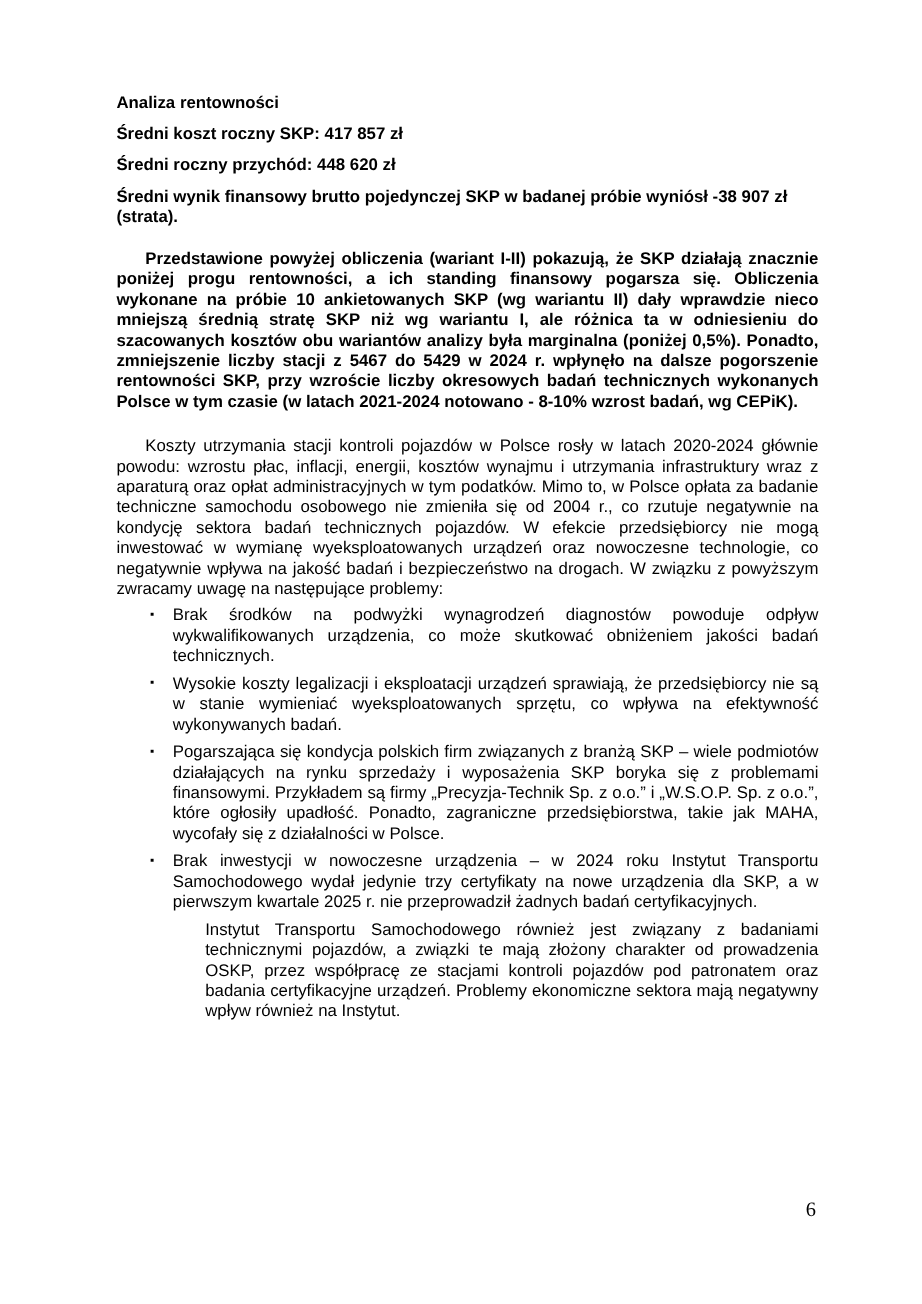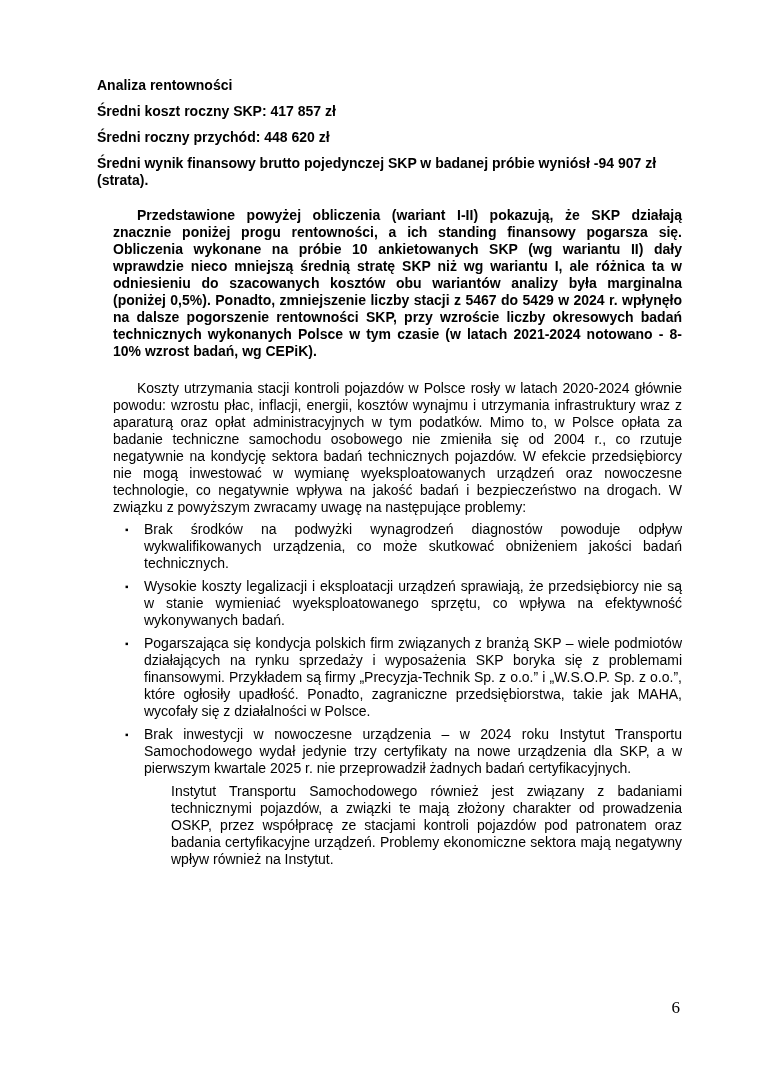--- a/index.html
+++ b/index.html
@@ -29,21 +29,20 @@
     font-weight: bold;
   }
   .result-line {
     font-weight: bold;
     margin-bottom: 18px;
     text-align: left;
   }
   .para {
     text-align: justify;
     text-indent: 24px;
-    margin-left: 16px;
   }
   .para-bold {
     font-weight: bold;
     text-align: justify;
     text-indent: 24px;
     margin-bottom: 20px;
   }
   .costs-para {
     margin-bottom: 5px;
   }
@@ -83,34 +82,34 @@
 </style>
 </head>
 <body>
 
 <div class="page">
   <div class="content">
 
     <p class="line">Analiza rentowności</p>
     <p class="line">Średni koszt roczny SKP: 417 857 zł</p>
     <p class="line">Średni roczny przychód: 448 620 zł</p>
-    <p class="result-line">Średni wynik finansowy brutto pojedynczej SKP w badanej próbie wyniósł -94 907 zł (strata).</p>
+    <p class="result-line">Średni wynik finansowy brutto pojedynczej SKP w badanej próbie wyniósł -38 907 zł (strata).</p>
 
     <p class="para para-bold">Przedstawione powyżej obliczenia (wariant I-II) pokazują, że SKP działają znacznie poniżej progu rentowności, a ich standing finansowy pogarsza się. Obliczenia wykonane na próbie 10 ankietowanych SKP (wg wariantu II) dały wprawdzie nieco mniejszą średnią stratę SKP niż wg wariantu I, ale różnica ta w odniesieniu do szacowanych kosztów obu wariantów analizy była marginalna (poniżej 0,5%). Ponadto, zmniejszenie liczby stacji z 5467 do 5429 w 2024 r. wpłynęło na dalsze pogorszenie rentowności SKP, przy wzroście liczby okresowych badań technicznych wykonanych Polsce w tym czasie (w latach 2021-2024 notowano - 8-10% wzrost badań, wg CEPiK).</p>
 
     <p class="para costs-para">Koszty utrzymania stacji kontroli pojazdów w Polsce rosły w latach 2020-2024 głównie powodu: wzrostu płac, inflacji, energii, kosztów wynajmu i utrzymania infrastruktury wraz z aparaturą oraz opłat administracyjnych w tym podatków. Mimo to, w Polsce opłata za badanie techniczne samochodu osobowego nie zmieniła się od 2004 r., co rzutuje negatywnie na kondycję sektora badań technicznych pojazdów. W efekcie przedsiębiorcy nie mogą inwestować w wymianę wyeksploatowanych urządzeń oraz nowoczesne technologie, co negatywnie wpływa na jakość badań i bezpieczeństwo na drogach. W związku z powyższym zwracamy uwagę na następujące problemy:</p>
 
     <ul class="bullet-list">
       <li>
         <span class="bullet-marker">▪</span>
         <span>Brak środków na podwyżki wynagrodzeń diagnostów powoduje odpływ wykwalifikowanych urządzenia, co może skutkować obniżeniem jakości badań technicznych.</span>
       </li>
       <li>
         <span class="bullet-marker">▪</span>
-        <span>Wysokie koszty legalizacji i eksploatacji urządzeń sprawiają, że przedsiębiorcy nie są w stanie wymieniać wyeksploatowanego sprzętu, co wpływa na efektywność wykonywanych badań.</span>
+        <span>Wysokie koszty legalizacji i eksploatacji urządzeń sprawiają, że przedsiębiorcy nie są w stanie wymieniać wyeksploatowanych sprzętu, co wpływa na efektywność wykonywanych badań.</span>
       </li>
       <li>
         <span class="bullet-marker">▪</span>
         <span>Pogarszająca się kondycja polskich firm związanych z branżą SKP – wiele podmiotów działających na rynku sprzedaży i wyposażenia SKP boryka się z problemami finansowymi. Przykładem są firmy „Precyzja-Technik Sp. z o.o.” i „W.S.O.P. Sp. z o.o.”, które ogłosiły upadłość. Ponadto, zagraniczne przedsiębiorstwa, takie jak MAHA, wycofały się z działalności w Polsce.</span>
       </li>
       <li>
         <span class="bullet-marker">▪</span>
         <span>Brak inwestycji w nowoczesne urządzenia – w 2024 roku Instytut Transportu Samochodowego wydał jedynie trzy certyfikaty na nowe urządzenia dla SKP, a w pierwszym kwartale 2025 r. nie przeprowadził żadnych badań certyfikacyjnych.</span>
       </li>
     </ul>

